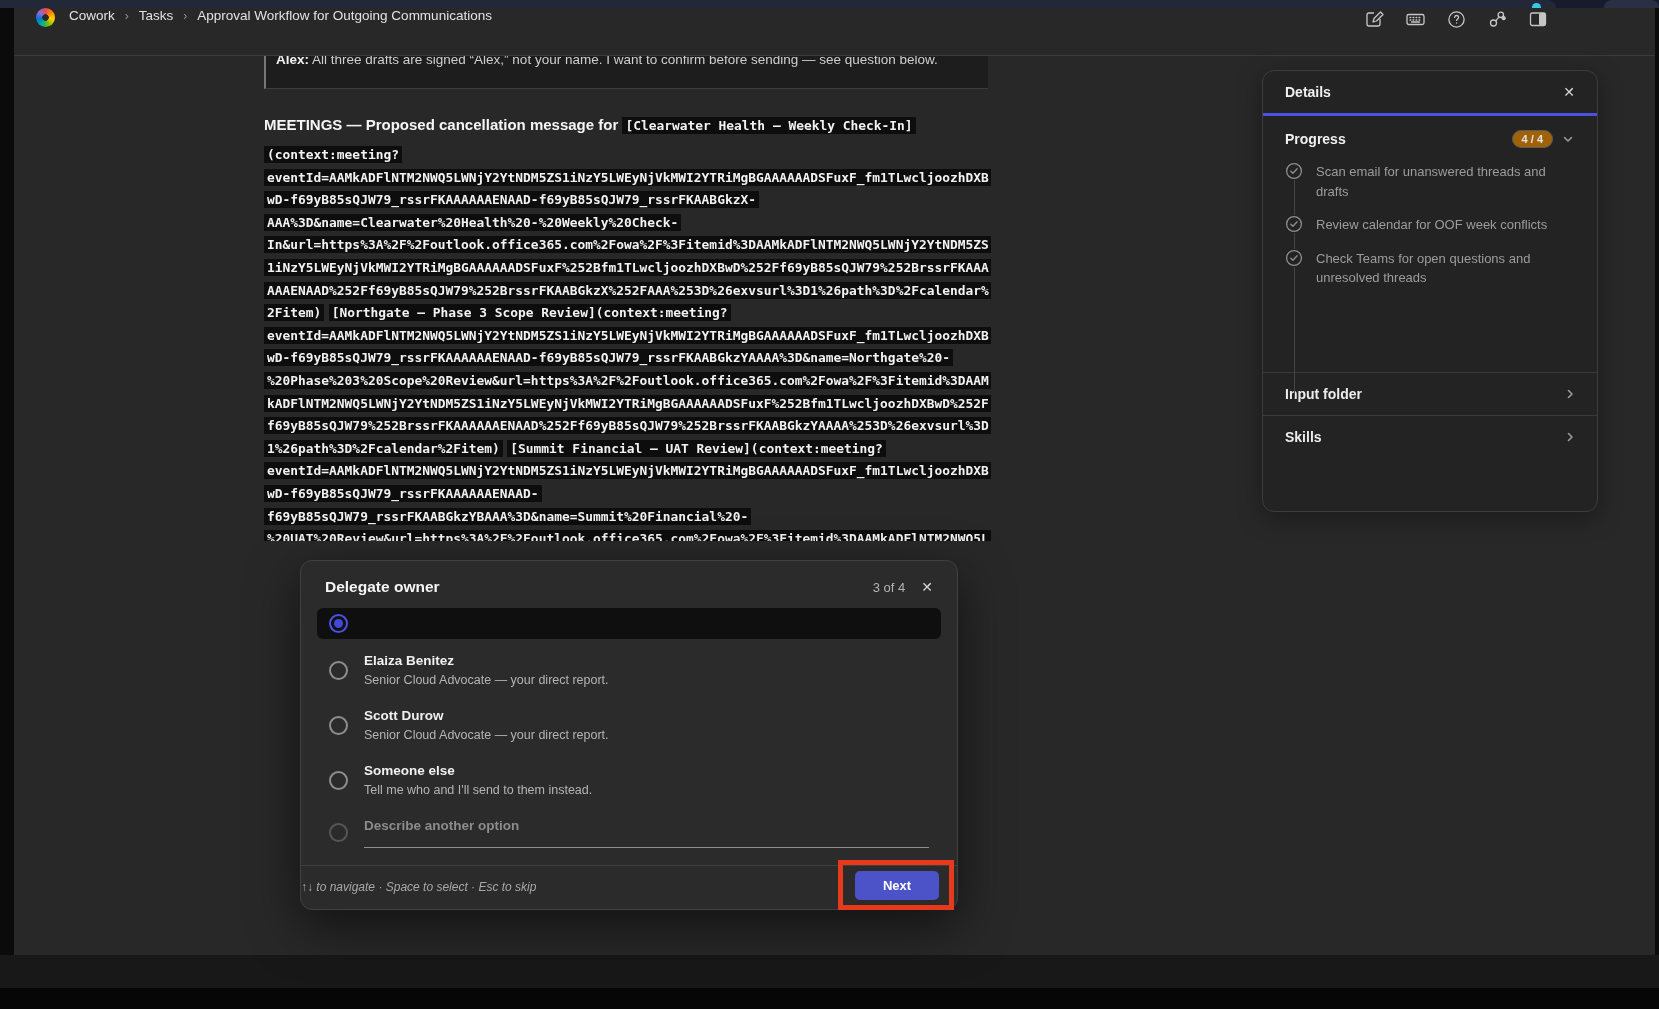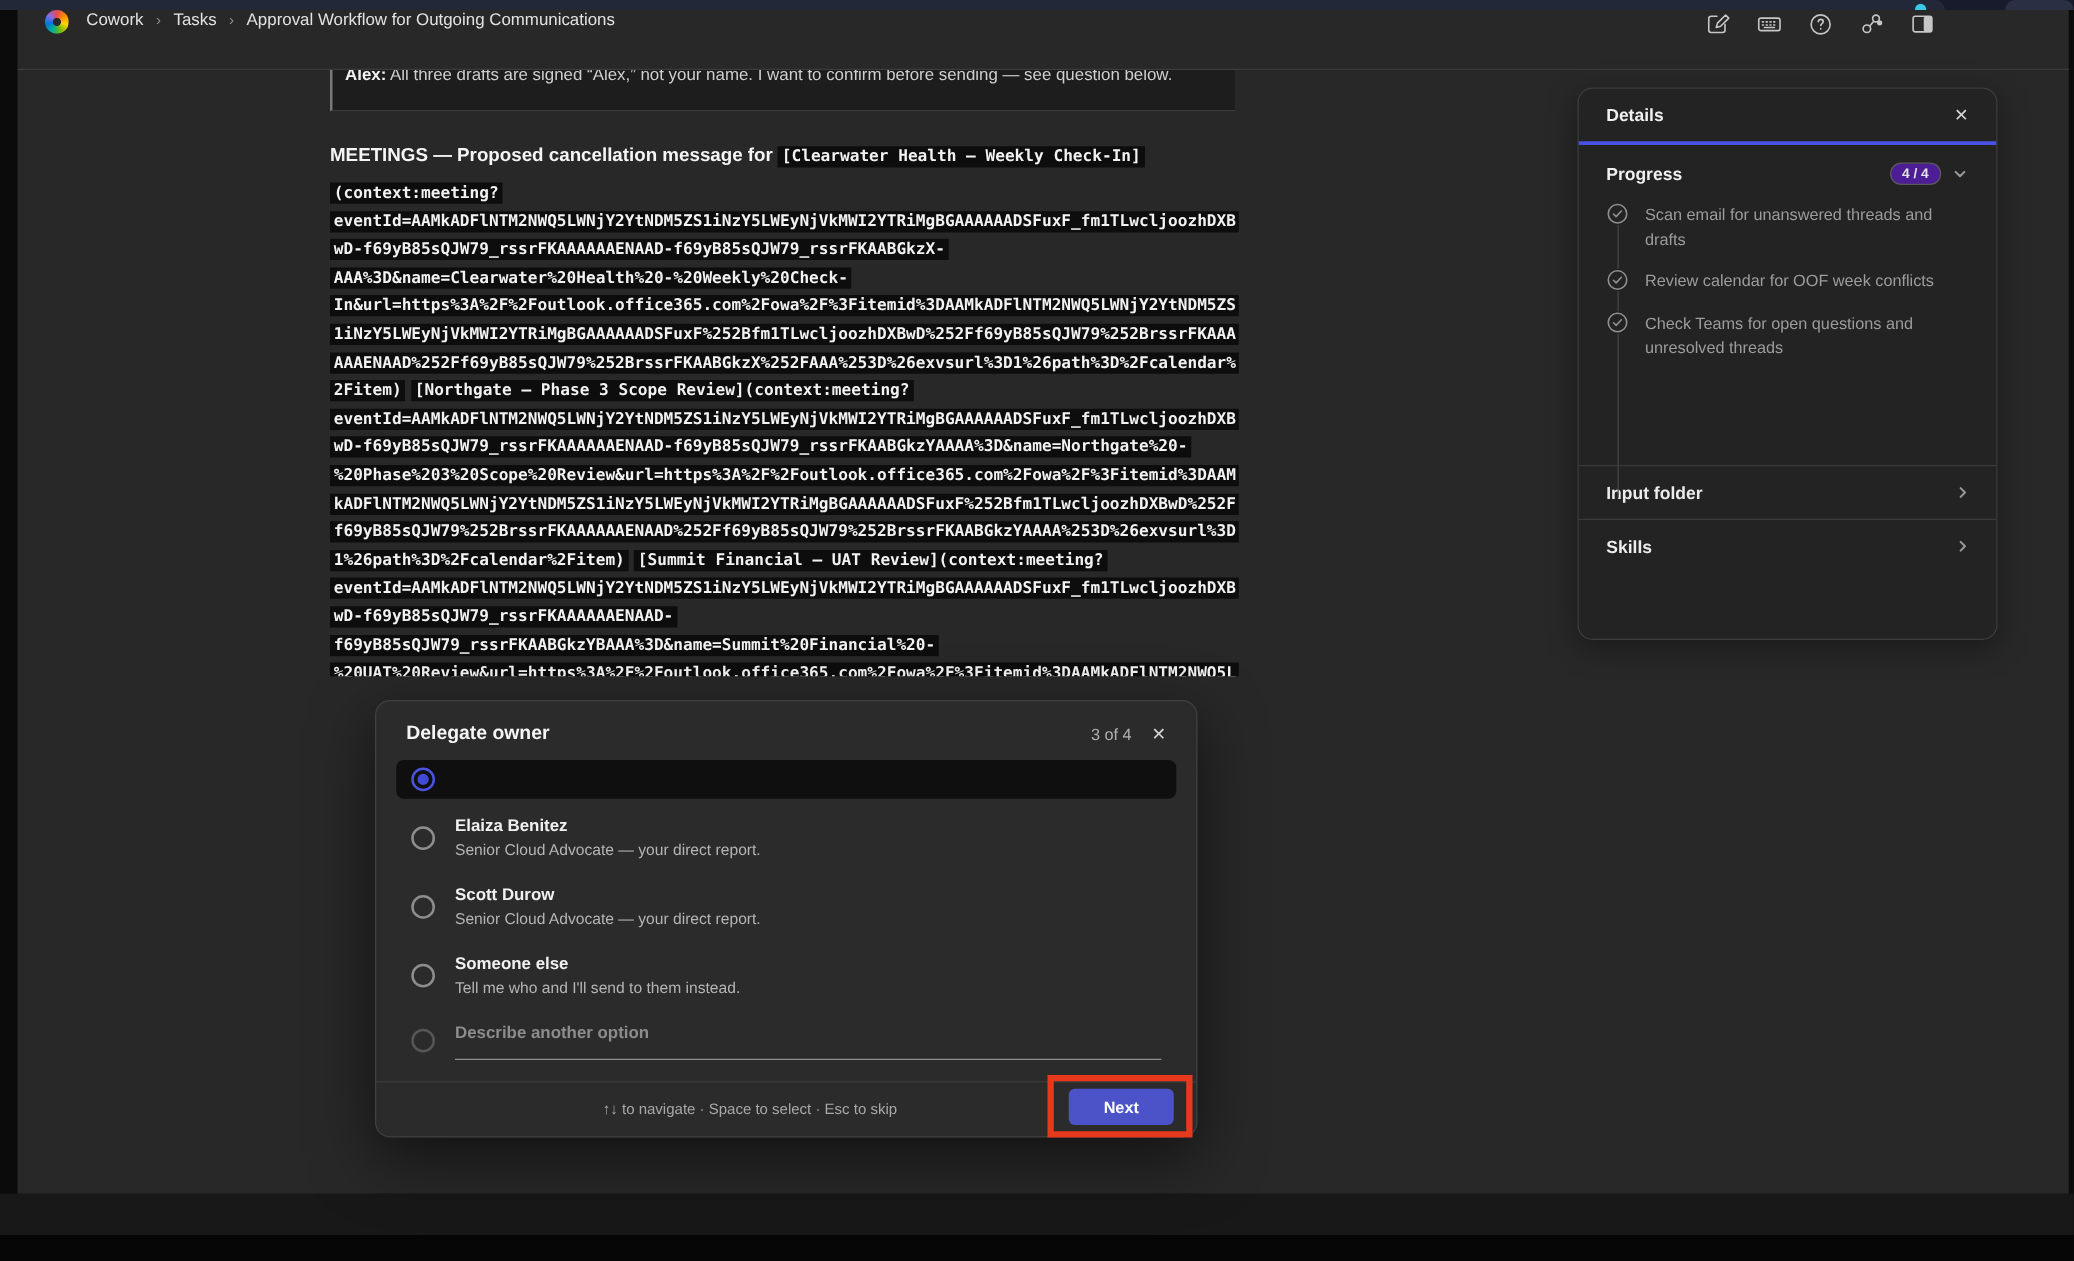--- a/index.html
+++ b/index.html
@@ -41,21 +41,21 @@
   
   .panel { position:absolute; left:1262px; top:70px; width:336px; height:442px; background:#232323;
     border:1px solid #3d3d3d; border-radius:12px; box-shadow:0 6px 24px rgba(0,0,0,.35); z-index:5; }
   .panel-head { height:42px; display:flex; align-items:center; padding:0 22px; }
   .panel-head h2 { font-size:14px; color:#f0f0f0; }
   .close-x { margin-left:auto; background:none; border:none; color:#d5d5d5; font-size:14px; cursor:pointer; }
   .accent-line { height:3px; background:#4b51e2; }
   .progress-row { display:flex; align-items:center; padding:14px 22px 10px; }
   .progress-row .p-label { font-size:14px; font-weight:bold; color:#f0f0f0; }
   .p-right { margin-left:auto; display:flex; align-items:center; gap:8px; }
-  .badge { font-size:11px; color:#e3e3e3; background:#4c1d95; border:1px solid #5a5a5a;
+  .badge { font-size:11px; color:#e3e3e3; background:#a16207; border:1px solid #5a5a5a;
     border-radius:10px; padding:2px 9px; font-weight:bold; }
   .chev-btn { background:none; border:none; cursor:pointer; display:flex; }
   .chev-btn svg, .section svg { stroke:#9a9a9a; fill:none; stroke-width:1.6; stroke-linecap:round; stroke-linejoin:round; }
   .check-items { position:relative; padding:4px 22px 0 22px; height:214px; }
   .rail { position:absolute; left:30.5px; top:14px; width:1px; height:226px; background:#454545; }
   .check-item { position:relative; display:flex; gap:13px; margin-bottom:14px; }
   .check-item .ck { width:18px; height:18px; flex:0 0 18px; background:#232323; border-radius:50%; z-index:1; }
   .check-item .ck svg { stroke:#8f8f8f; fill:none; stroke-width:1.3; stroke-linecap:round; stroke-linejoin:round; }
   .check-item .txt { font-size:13px; line-height:19.5px; color:#9c9c9c; max-width:310px; }
   .section { height:43px; border-top:1px solid #3a3a3a; display:flex; align-items:center;
@@ -77,21 +77,21 @@
   .radio.selected { border-color:#4a52e0; }
   .radio.selected::after { content:""; position:absolute; left:3px; top:3px; width:9px; height:9px;
     border-radius:50%; background:#4049d8; }
   .radio.muted { border-color:#565656; }
   .opt-name { font-size:13.5px; font-weight:bold; color:#f0f0f0; line-height:17px; }
   .opt-desc { font-size:12.5px; color:#b4b4b4; margin-top:3px; line-height:16px; }
   .opt.muted-row { margin-top:6px; }
   .opt.muted-row .opt-text { flex:1; border-bottom:1px solid #8f8f8f; padding-bottom:13px; }
   .opt.muted-row .opt-name { color:#8c8c8c; font-weight:600; }
   .dlg-footer { position:absolute; left:0; right:0; bottom:0; height:44px; border-top:1px solid #3f3f3f; }
-  .dlg-hint { position:absolute; left:0; right:58px; top:14px; text-align:center; font-size:12px; color:#a8a8a8; }
+  .dlg-hint { position:absolute; left:0; right:58px; top:14px; font-size:12px; color:#a8a8a8;font-style:italic; }
   
   .red-box { position:absolute; left:838px; top:860px; width:116px; height:50px;
     border:5px solid #e8391d; z-index:40; pointer-events:none; }
   .next-btn { position:absolute; left:855px; top:871px; width:84px; height:29px; background:#4c53c8;
     border:none; border-radius:5px; color:#fff; font-size:13px; font-weight:bold; cursor:pointer; z-index:41;
     font-family:"Liberation Sans", sans-serif; }
 </style>
 </head>
 <body>
 

